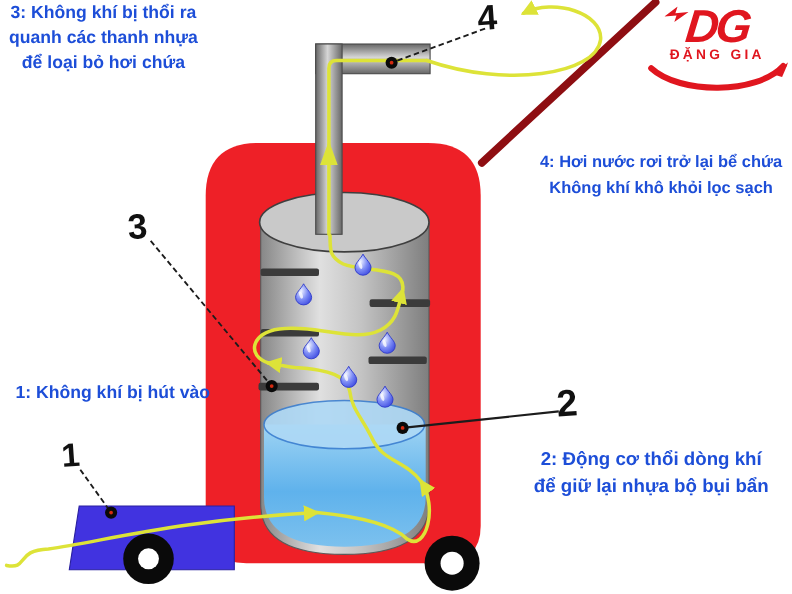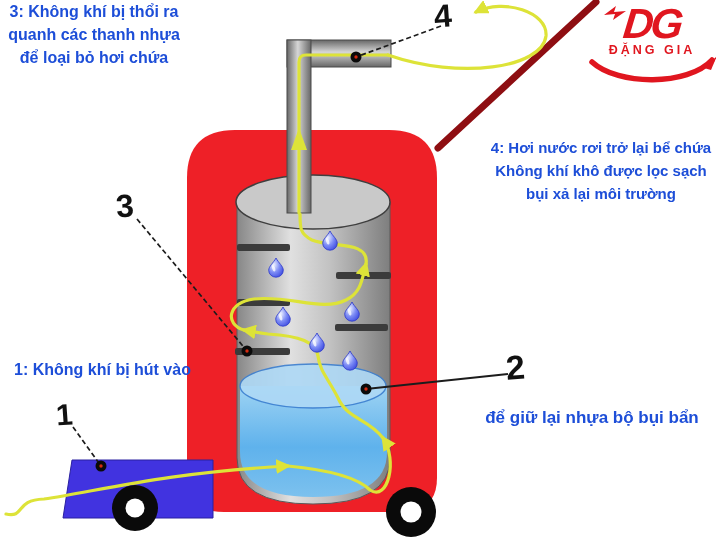--- a/index.html
+++ b/index.html
@@ -3,21 +3,21 @@
 <meta charset="utf-8">
 <style>
   html,body{margin:0;padding:0;background:#ffffff;}
   .stage{position:relative;width:720px;height:540px;background:#ffffff;overflow:hidden;
          font-family:"Liberation Sans",sans-serif;}
   .stage svg.scene{position:absolute;left:0;top:0;}
   .ann{position:absolute;font-weight:bold;color:#1d4ed8;text-align:center;}
   .ann span{display:block;}
   .ann-3{left:0;top:88;width:188;font-size:16px;line-height:23px;width:188px;}
   .ann-4{left:482px;top:92px;width:238px;font-size:15px;line-height:23px;margin-top:44px;}
-  .ann-1{left:5px;top:358px;width:195px;font-size:16px;line-height:23px;}
+  .ann-1{left:5px;top:346px;width:195px;font-size:16px;line-height:23px;}
   .ann-2{left:468px;top:406px;width:248px;font-size:17px;line-height:24px;}
   .marker{position:absolute;font-weight:bold;color:#111;transform:rotate(-4deg);}
   .marker-1{left:56px;top:398px;font-size:30px;}
   .marker-2{left:506px;top:348px;font-size:34px;}
   .marker-3{left:116px;top:188px;font-size:32px;}
   .marker-4{left:434px;top:-2px;font-size:32px;}
   .logo{position:absolute;left:588px;top:4px;width:128px;text-align:center;color:#e0161f;}
   .logo .initials{font-size:42px;font-weight:bold;font-style:italic;line-height:40px;
                   letter-spacing:-3px;transform:skewX(-6deg);}
   .logo .brand{font-size:12.5px;font-weight:bold;letter-spacing:3px;line-height:12px;}
@@ -144,29 +144,29 @@
   <div class="marker marker-4">4</div>
 
   <div class="ann ann-3">
     <span>3: Không khí bị thổi ra</span>
     <span>quanh các thanh nhựa</span>
     <span>để loại bỏ hơi chứa</span>
   </div>
 
   <div class="ann ann-4">
     <span>4: Hơi nước rơi trở lại bể chứa</span>
-    <span>Không khí khô được lọc sạch</span>
-    <span>bụi xả lại môi trường</span>
+    <span>Không khí khô khỏi lọc sạch</span>
   </div>
 
   <div class="ann ann-1">
     <span>1: Không khí bị hút vào</span>
   </div>
 
   <div class="ann ann-2">
+    <span>2: Động cơ thổi dòng khí</span>
     <span>để giữ lại nhựa bộ bụi bẩn</span>
   </div>
 
   <div class="logo">
     <div class="arrow-wrap">
       <svg width="22" height="14" viewBox="0 0 22 14">
         <polygon points="0,9 12,0 10,6 22,5 9,14 11,8" fill="#e0161f"></polygon>
       </svg>
     </div>
     <div class="initials">DG</div>

